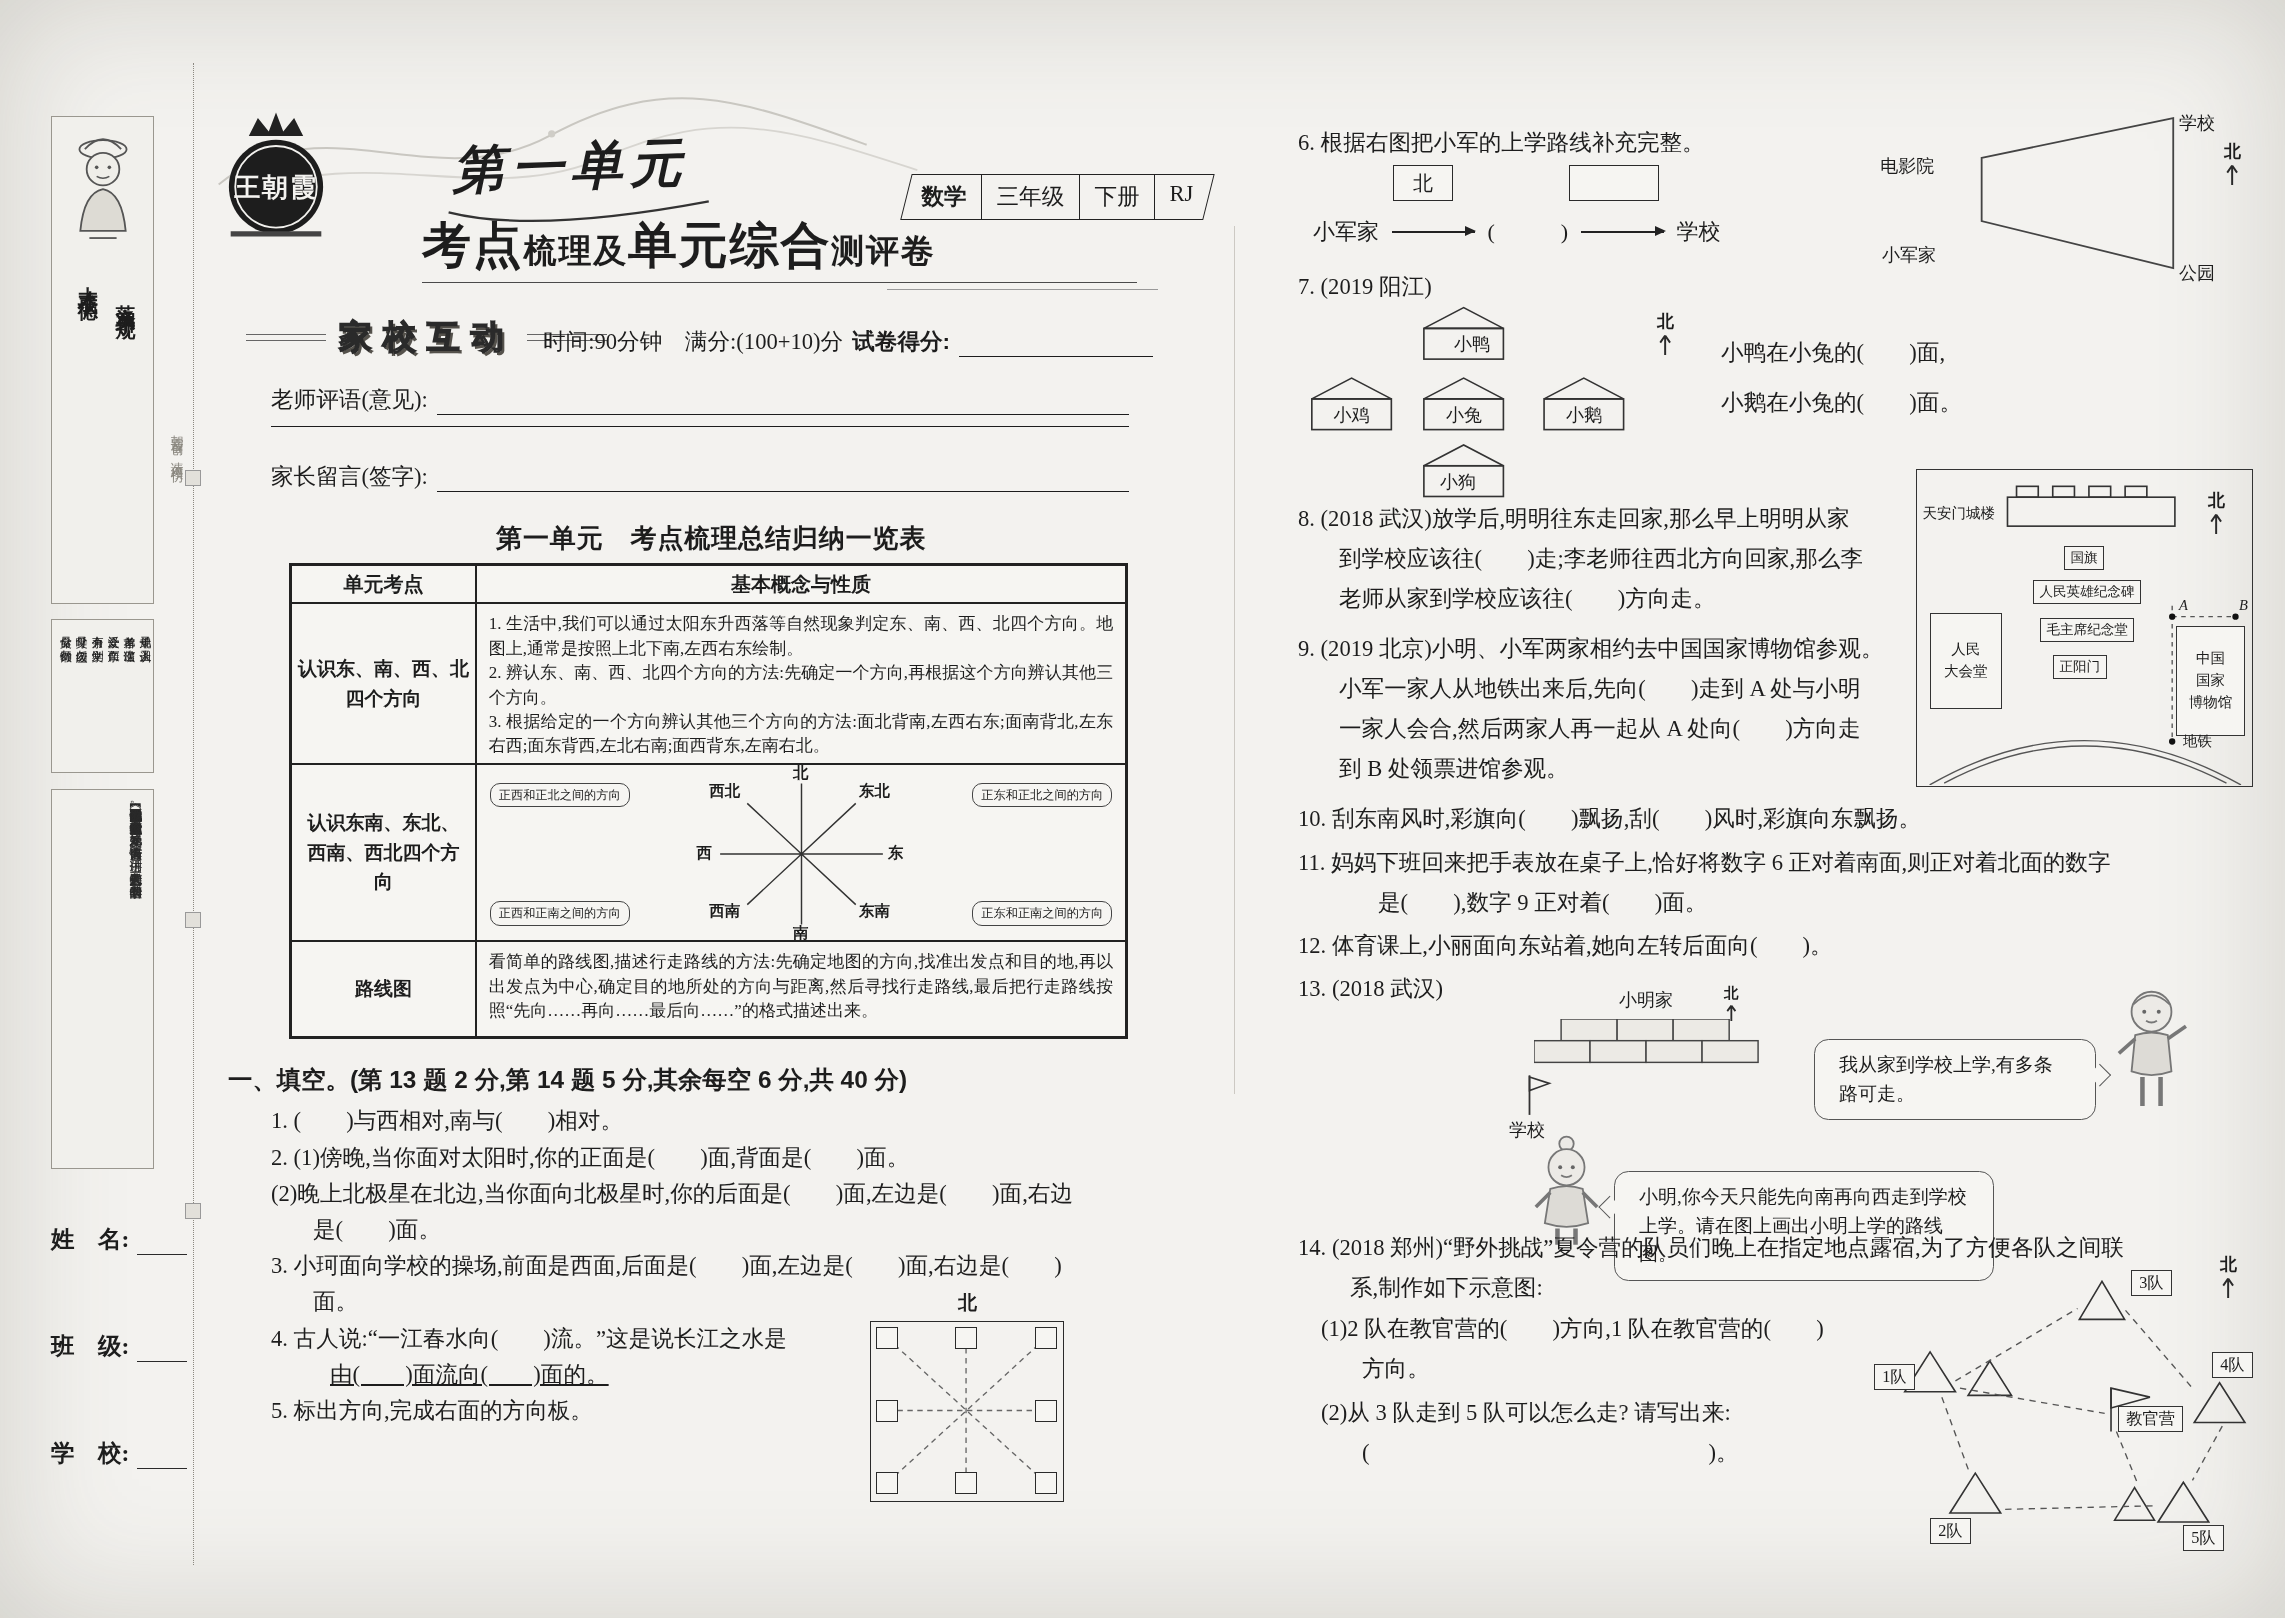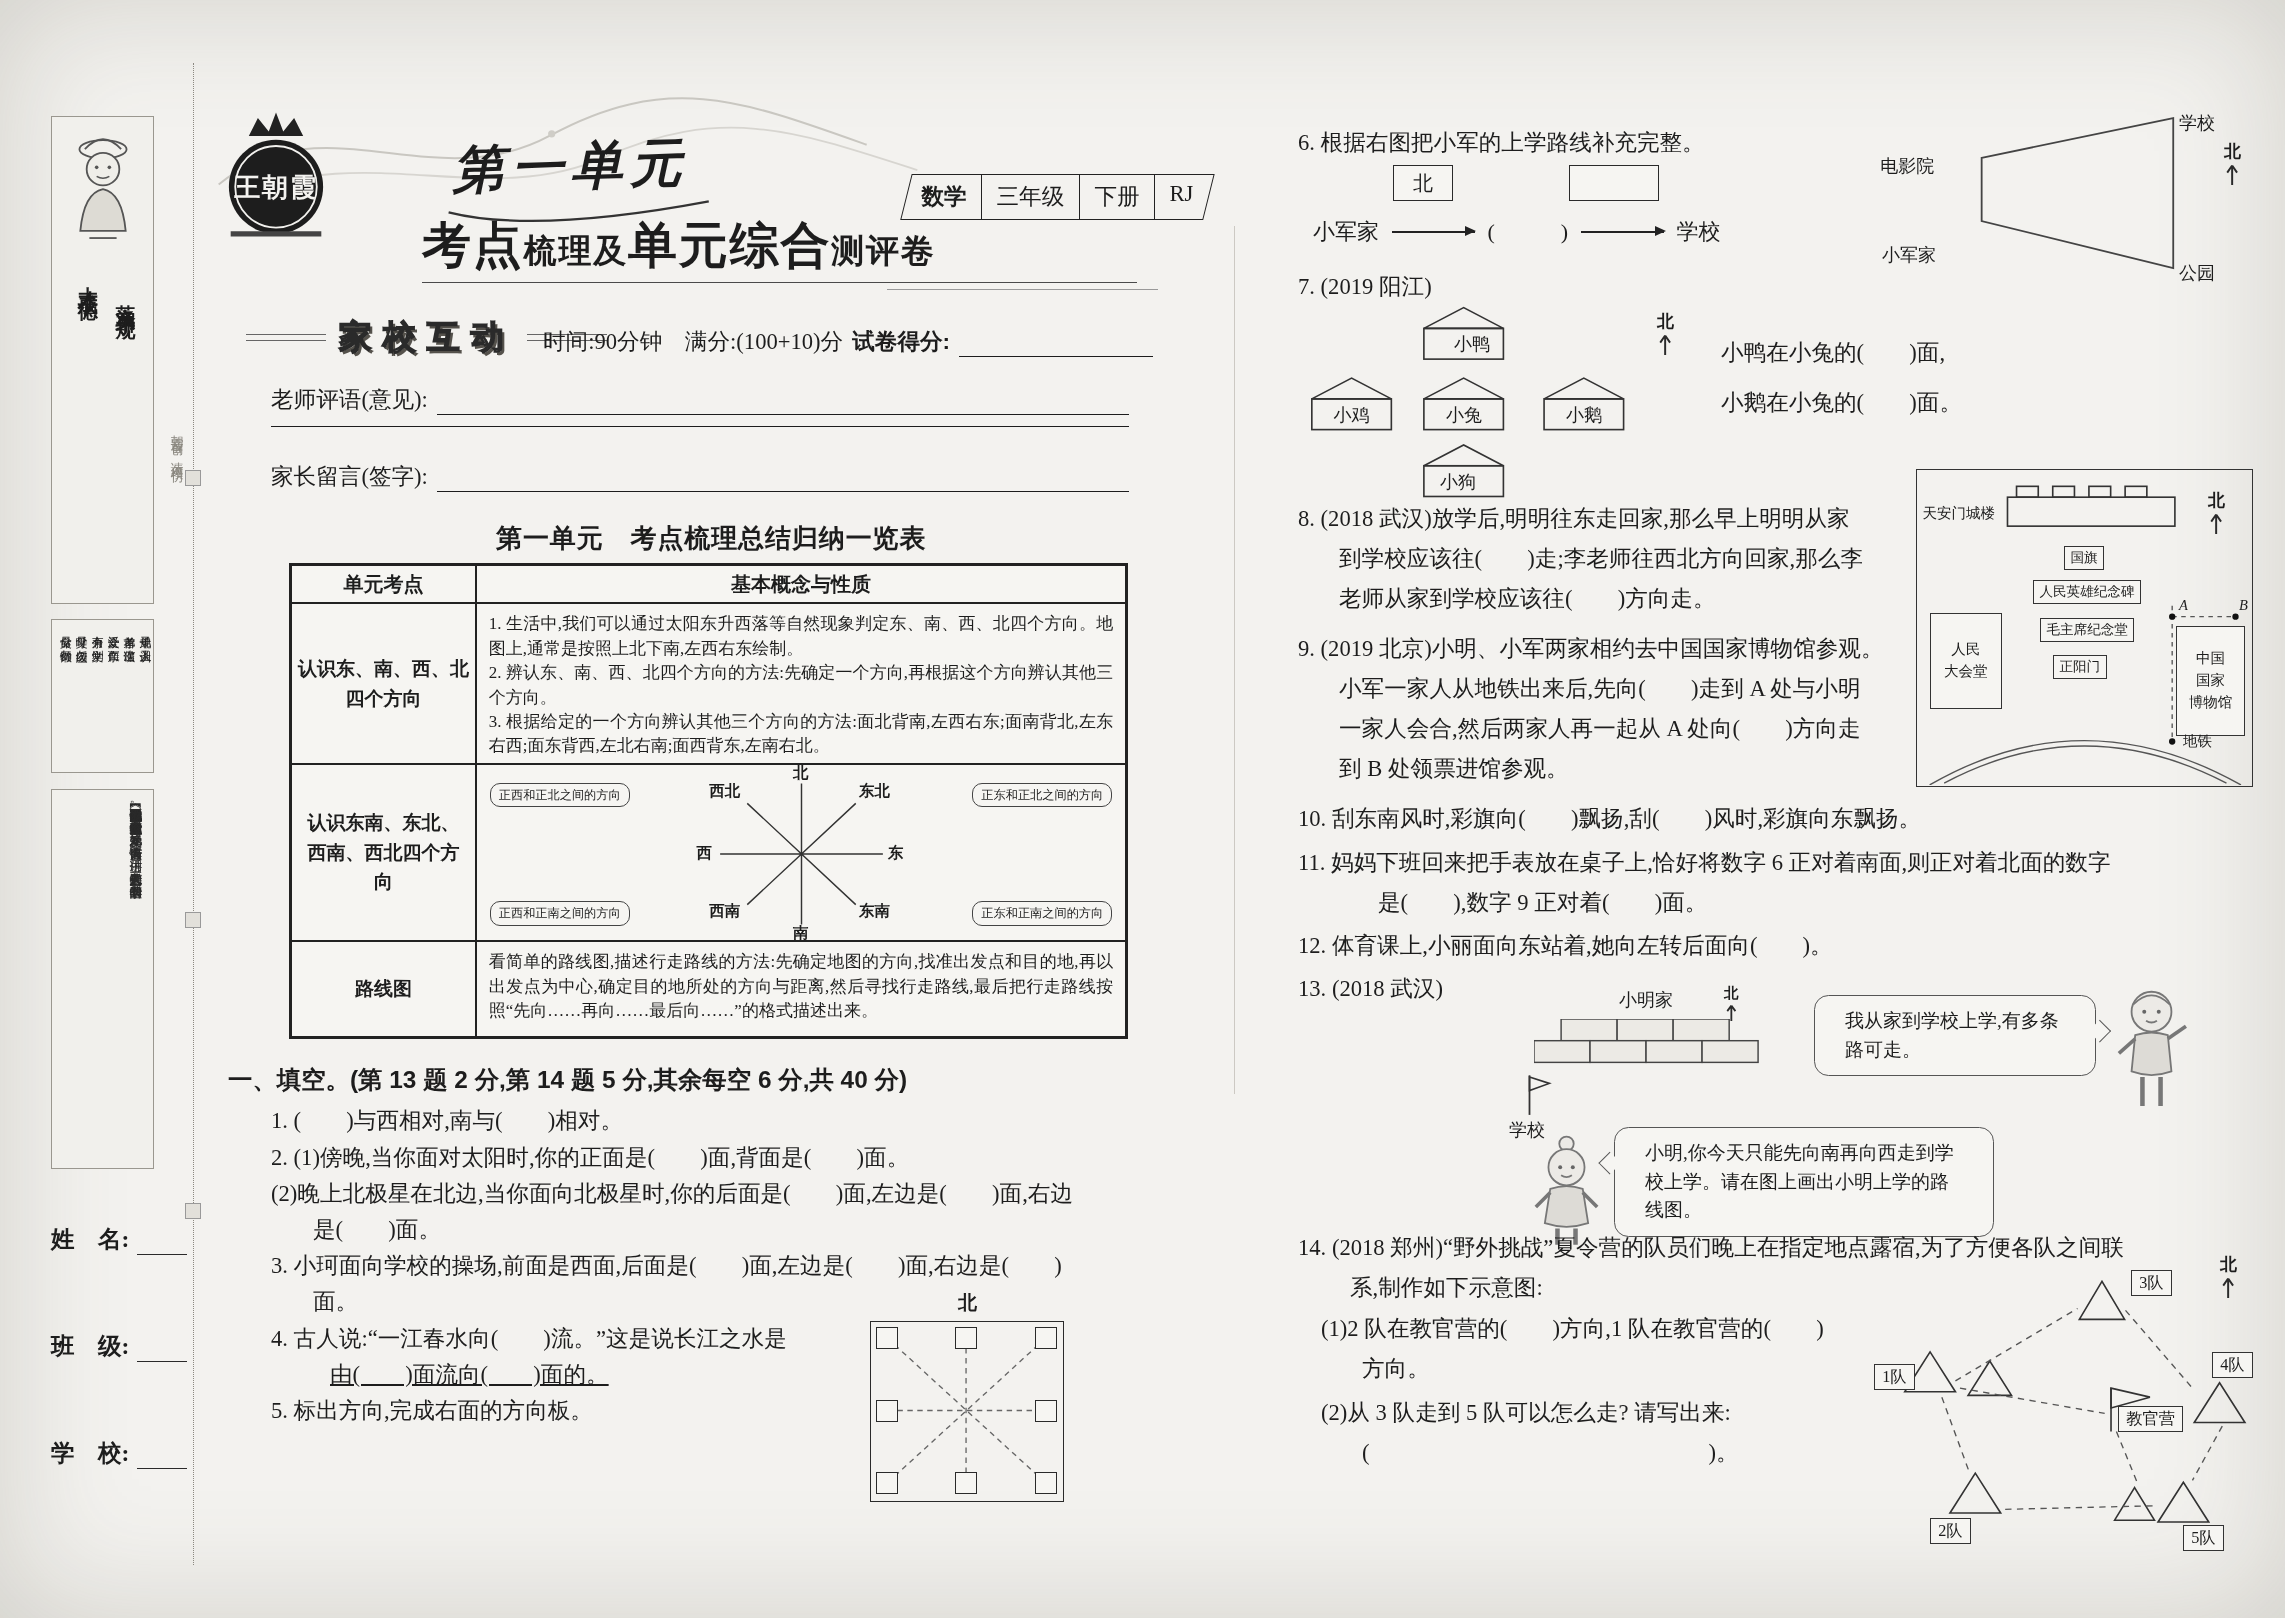--- a/index.html
+++ b/index.html
@@ -70,21 +70,21 @@
 .qbox { position:absolute; border:1.8px solid #2a2a2a; display:flex; align-items:center; justify-content:center; font-size:20px; background:#f6f5f2; }
 .flow { display:flex; align-items:center; gap:12.7px; font-size:22px; }
 .arr { width:83px; height:1.8px; background:#222; position:relative; }
 .arr::after { content:''; position:absolute; right:-1.8px; top:-5.4px; border-left:11.8px solid #222; border-top:5.9px solid transparent; border-bottom:5.9px solid transparent; }
 .dlabel { position:absolute; font-size:18px; white-space:nowrap; }
 .hlabel { position:absolute; font-size:18px; text-align:center; }
 .mlabel { position:absolute; font-size:14.5px; white-space:nowrap; }
 .mbox { position:absolute; border:1.4px solid #333; padding:1.8px 5.4px; font-size:13.6px; white-space:nowrap; background:#f6f5f2; }
 .mbox2 { position:absolute; border:1.4px solid #333; font-size:14.5px; display:flex; align-items:center; justify-content:center; text-align:center; line-height:1.5; background:#f6f5f2; }
 .ital { font-style:italic; font-family:"Liberation Serif",serif; }
-.bubble { position:absolute; border:1.4px solid #555; border-radius:14.5px; padding:11px 30px; font-size:19px; line-height:1.5; background:#f6f5f2; }
+.bubble { position:absolute; border:1.4px solid #555; border-radius:14.5px; padding:11px 24px; font-size:19px; line-height:1.5; background:#f6f5f2;margin-top:44px; }
 .bubble.tr::after { content:''; position:absolute; right:-12.7px; top:27px; width:14.5px; height:14.5px; border-right:1.4px solid #555; border-top:1.4px solid #555; background:#f6f5f2; transform:rotate(45deg); }
 .bubble.tl::after { content:''; position:absolute; left:-12.7px; top:27px; width:14.5px; height:14.5px; border-left:1.4px solid #555; border-bottom:1.4px solid #555; background:#f6f5f2; transform:rotate(45deg); }
 .tlabel { position:absolute; border:1.4px solid #333; padding:0.9px 7.2px; font-size:16.3px; white-space:nowrap; background:#f6f5f2; }
 .gutter { position:absolute; left:1234px; top:226px; width:0.9px; height:868px; background:#ccc9c3; }
 </style>
 </head>
 <body>
 
 <div class="page">
 

